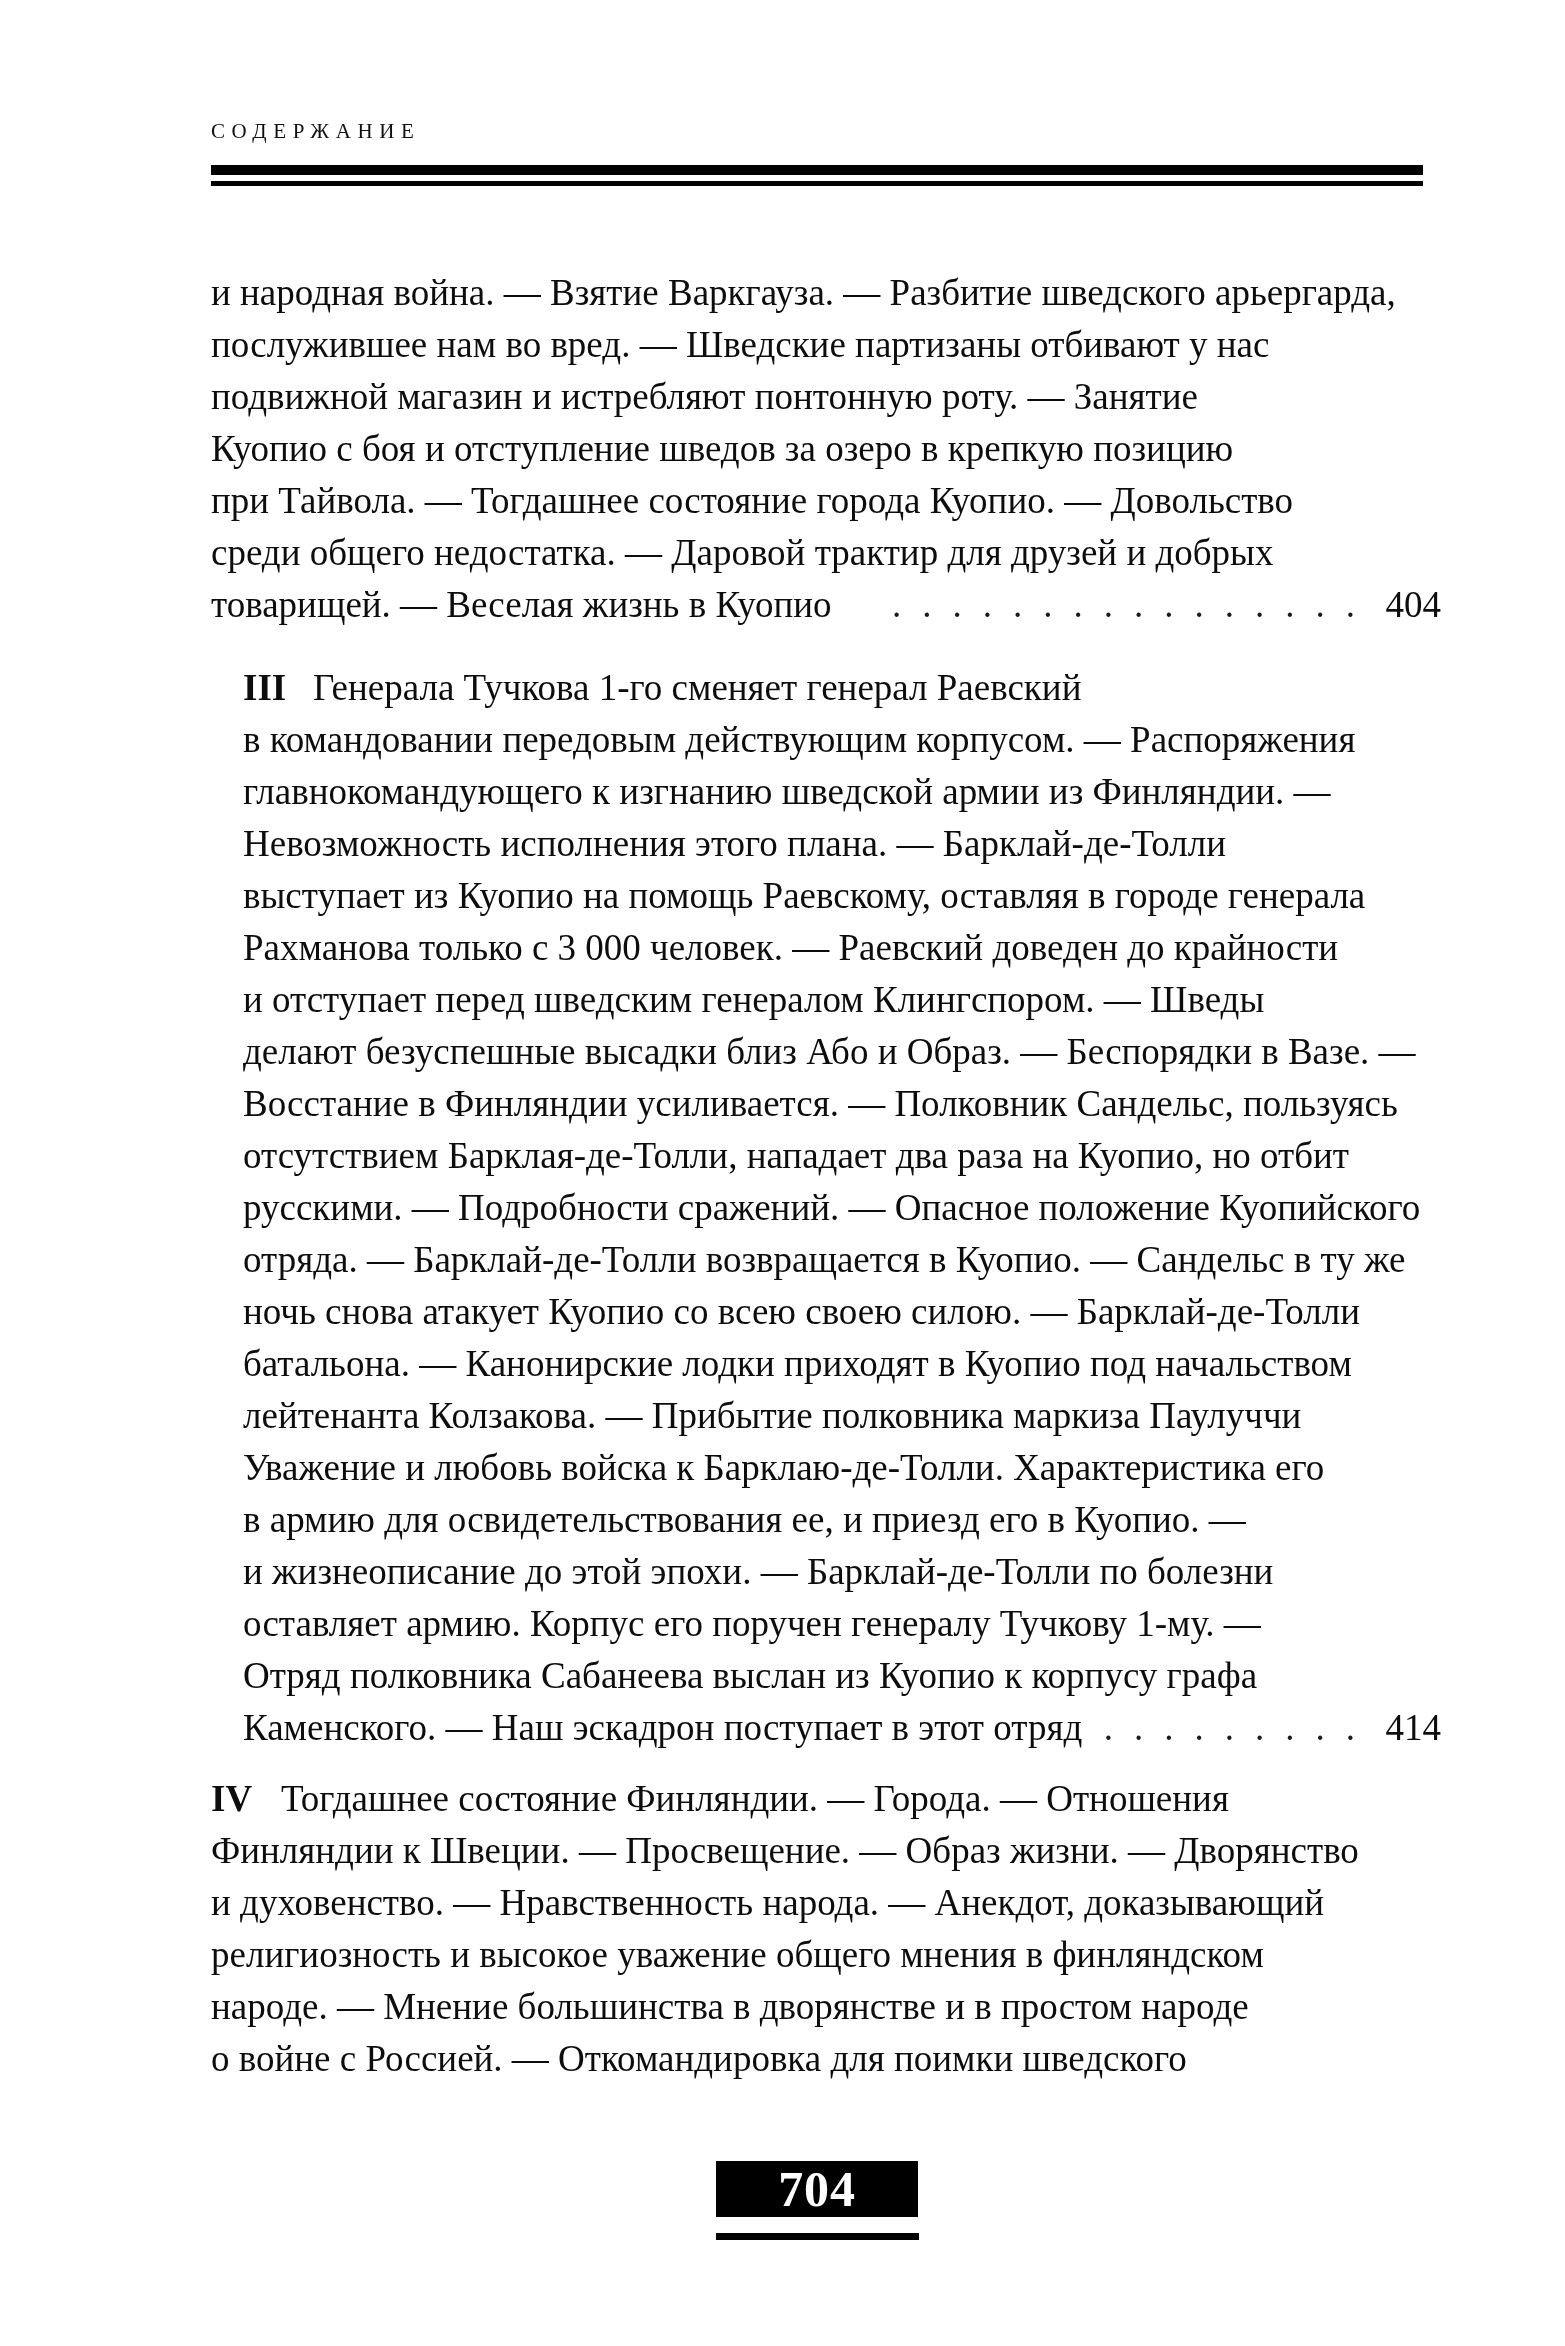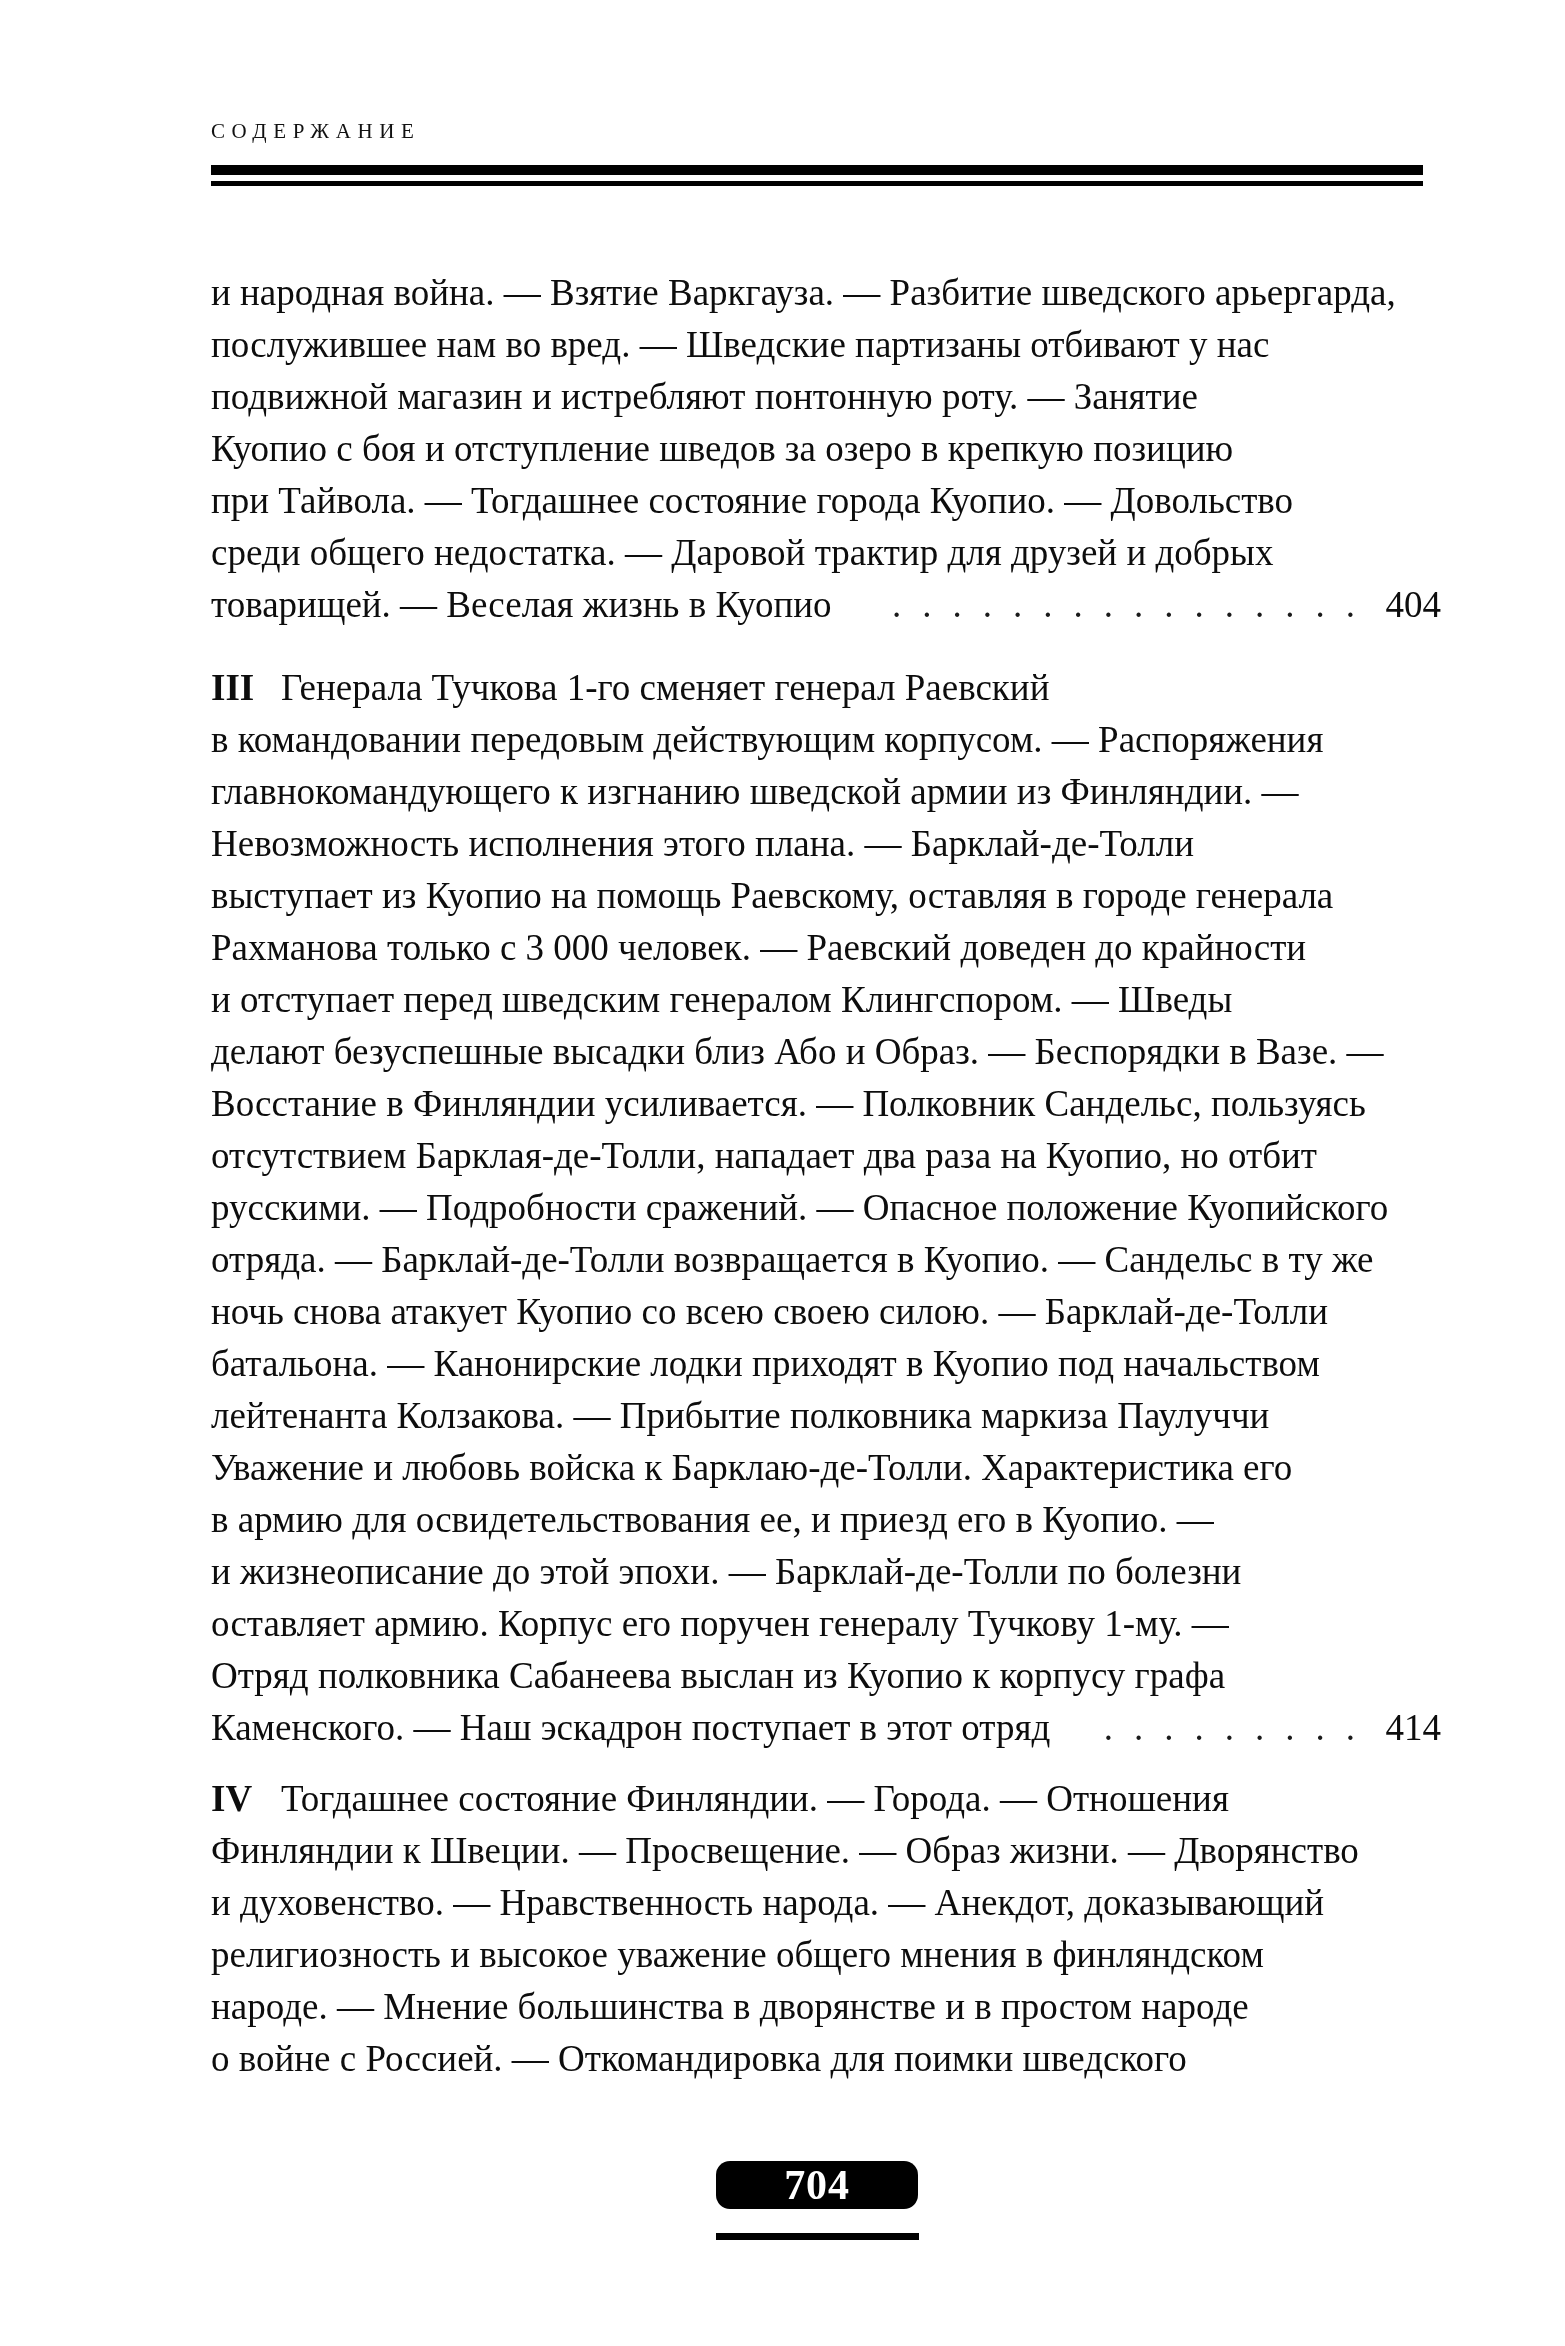--- a/index.html
+++ b/index.html
@@ -18,45 +18,45 @@
     font-size:21px;
     letter-spacing:6.6px;
     color:#111;
   }
   .rule-thick{position:absolute;top:165px;left:211px;width:1212px;height:10.4px;background:#000;}
   .rule-thin{position:absolute;top:181px;left:211px;width:1212px;height:4.7px;background:#000;}
   .toc{
     position:absolute;top:267px;left:211px;width:1230px;
     font-size:37px;line-height:52px;
   }
-  .toc-entry:nth-child(2){margin-top:31px;}
+  .toc-entry:nth-child(2){margin-top:31px;margin-left:32px;}
   .toc-entry:nth-child(3){margin-top:19px;}
   .toc-line{white-space:nowrap;}
   .toc-line.tail{display:flex;align-items:baseline;white-space:nowrap;}
   .sec-num{
     font-weight:bold;
     display:inline-block;
     width:70px;
   }
   .tail-text{flex:0 0 auto;}
   .dot-leader{
     flex:1 1 auto;
     overflow:hidden;
     white-space:nowrap;
     direction:rtl;
     letter-spacing:21px;
     padding:0 9.5px 0 21px;
     color:#1a1a1a;
   }
   .page-ref{flex:0 0 auto;text-align:center;}
   .folio-box{
-    position:absolute;left:716px;top:2161px;width:202px;height:48px;
+    position:absolute;left:716px;top:2161px;width:202px;height:56px;
     background:#000;color:#fff;
     display:flex;align-items:center;justify-content:center;
-    font-size:42px;font-weight:bold;letter-spacing:0.9px;border-radius:14px;
+    font-size:50px;font-weight:bold;letter-spacing:0.9px;
   }
   .folio-rule{position:absolute;left:716px;top:2233px;width:203px;height:6.6px;background:#000;}
 </style>
 </head>
 <body>
 
 <div class="page">
   <div class="header-title">СОДЕРЖАНИЕ</div>
   <div class="rule-thick"></div>
   <div class="rule-thin"></div>

